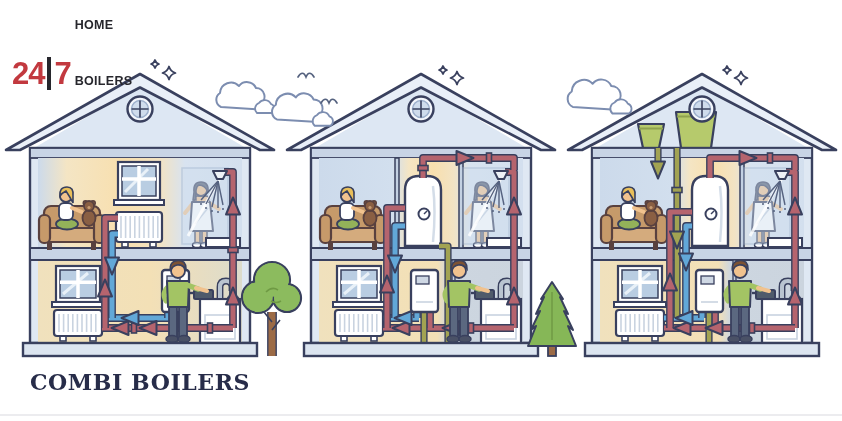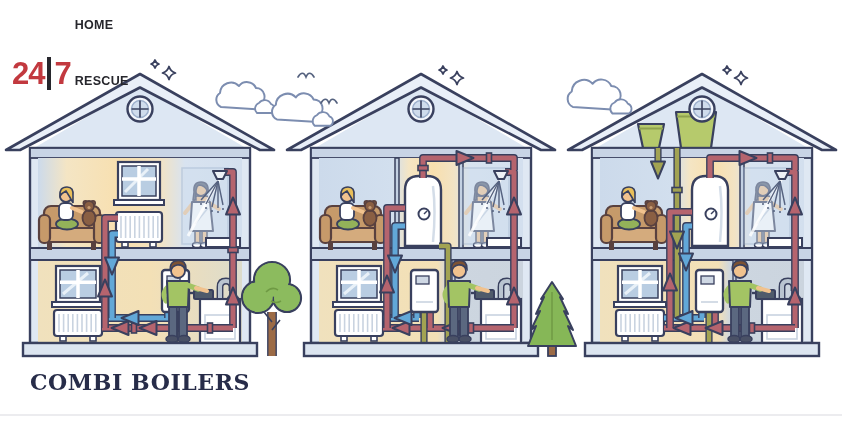--- a/index.html
+++ b/index.html
@@ -604,20 +604,20 @@
         <path stroke="#6f9a44" stroke-width="1.5" fill="none" d="M 552 292 V 340"></path>
       </g>
     </svg>
 
   <div class="logo">
     <span class="num">24</span>
     <span class="bar"></span>
     <span class="num">7</span>
     <span class="stack">
       <span>HOME</span>
-      <span>RESCUE</span>
+      <span>BOILERS</span>
     </span>
   </div>
 
   <div class="label lab-1">COMBI BOILERS</div>
 
   <div class="baseline-rule"></div>
 </div>
 
 </body></html>

